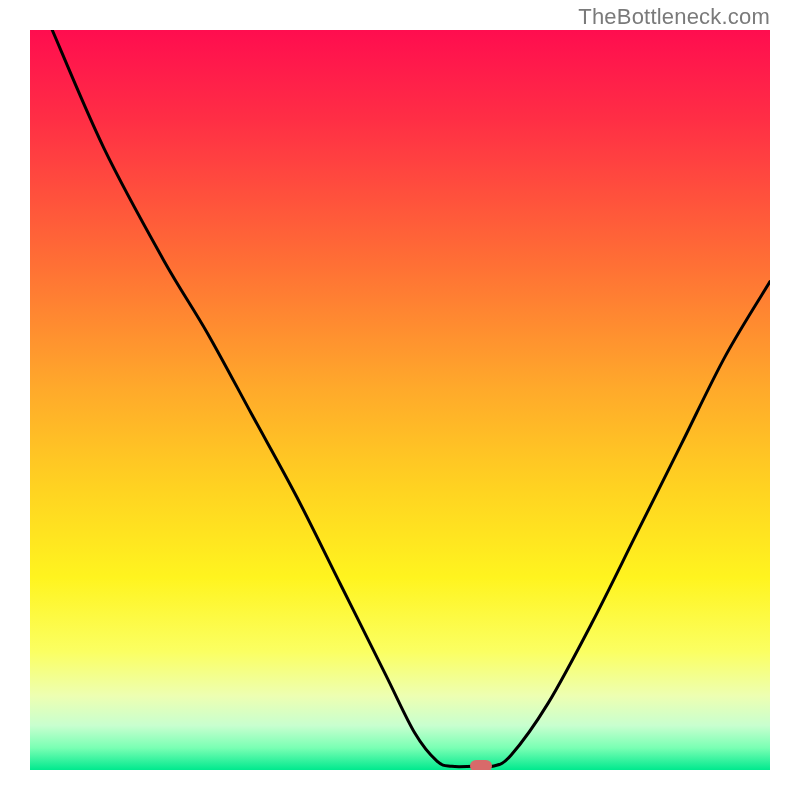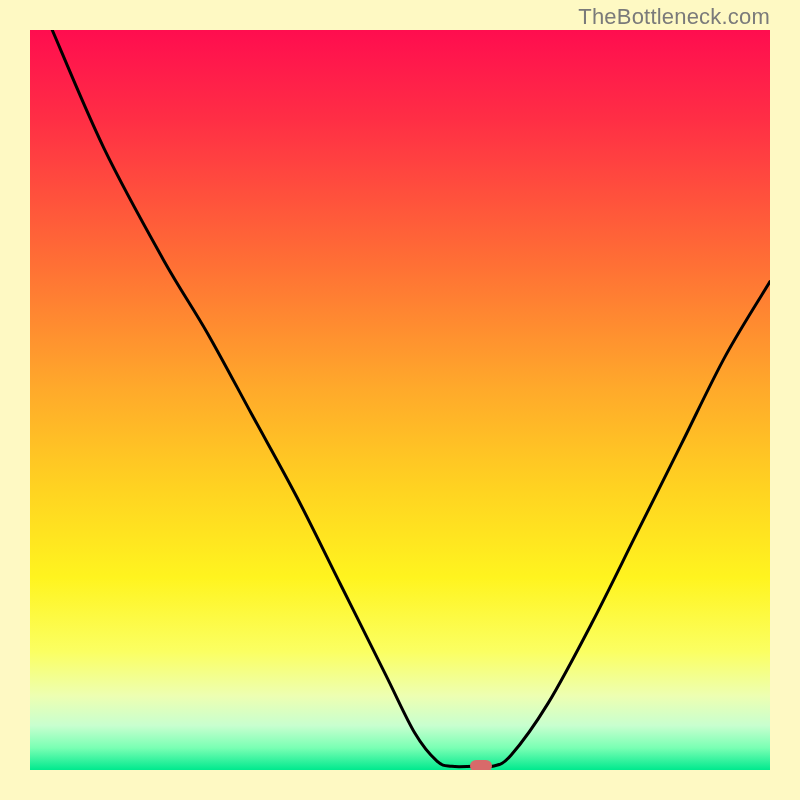--- a/index.html
+++ b/index.html
@@ -9,21 +9,21 @@
     height: 800px;
     background: #000;
     overflow: hidden;
   }
   .frame {
     position: absolute;
     left: 0;
     top: 0;
     width: 800px;
     height: 800px;
-    background: #fef9c3;
+    background: #ffffff;
   }
   .plot {
     position: absolute;
     left: 30px;
     top: 30px;
     width: 740px;
     height: 740px;
     overflow: hidden;
   }
   .gradient {

